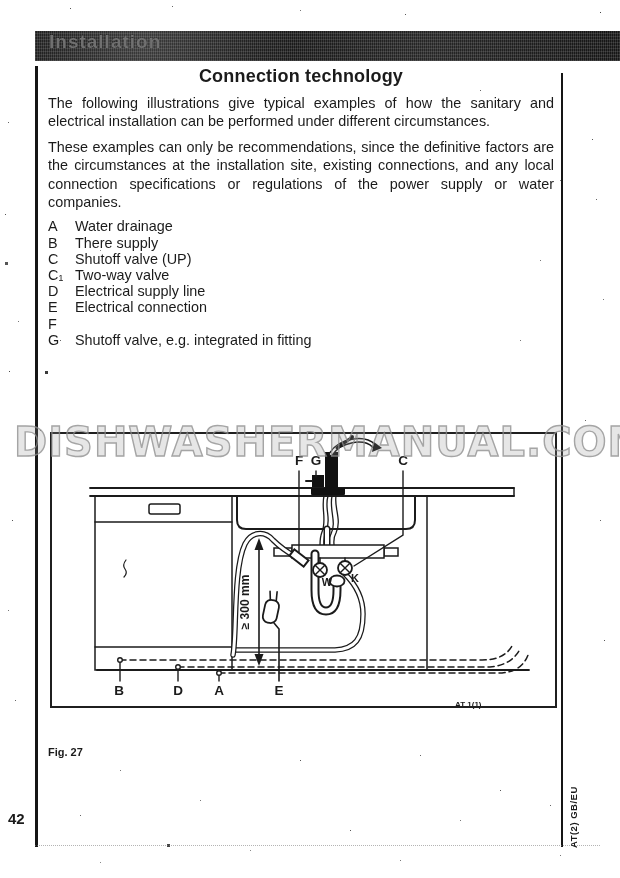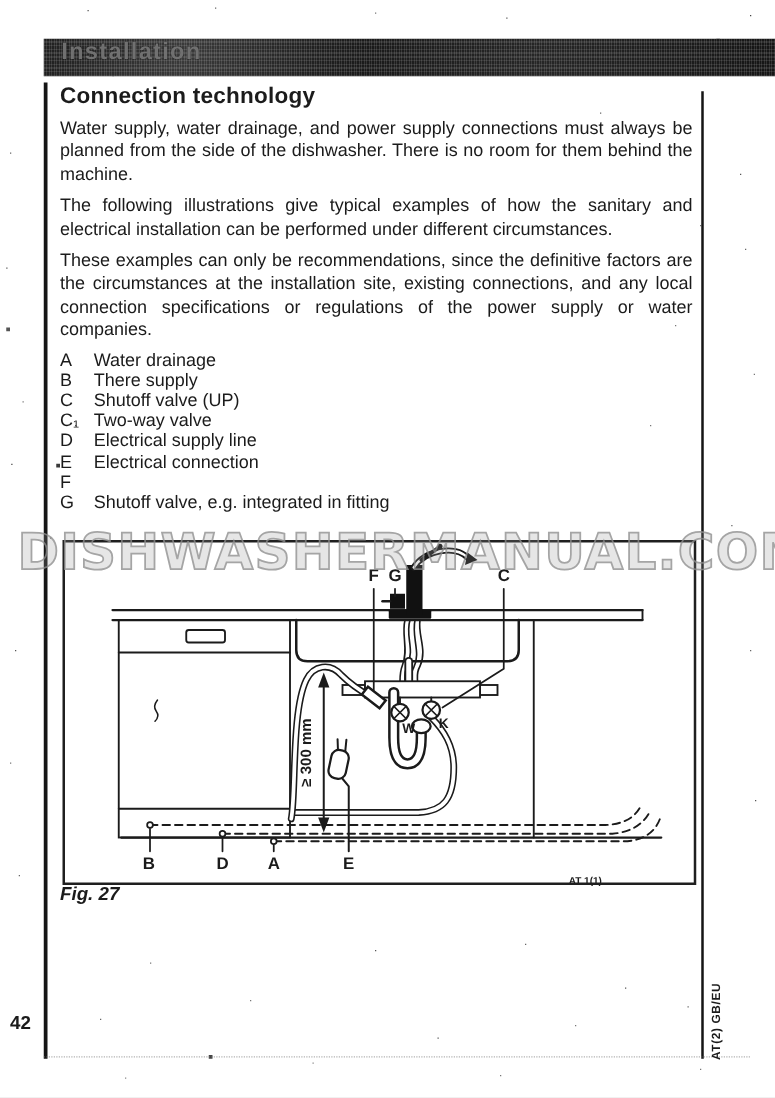--- a/index.html
+++ b/index.html
@@ -30,36 +30,36 @@
   .header-bar span{
     color:rgba(130,130,130,.85);font-weight:bold;font-size:19px;letter-spacing:1px;
     padding-left:14px;text-shadow:0 0 1px rgba(0,0,0,.9);
   }
 
   .border-left{position:absolute;left:35px;top:66px;width:3px;height:781px;background:#151515;}
   .border-right{position:absolute;left:561px;top:73px;width:2px;height:774px;background:#151515;}
   .border-bottom{position:absolute;left:35px;top:845px;width:565px;border-top:1px dotted #777;opacity:.55;}
 
   .content{position:absolute;left:48px;top:66px;width:506px;}
-  .content h1{font-size:18px;margin:0 0 7px 0;letter-spacing:.2px;}
+  .content h1{font-size:18px;margin:0 0 7px 0;letter-spacing:.2px;text-align:center;}
   .content p{font-size:14.4px;line-height:18.4px;margin:0 0 7px 0;text-align:justify;}
   .legend{margin-top:5px;}
   .legend-row{display:flex;font-size:14.4px;line-height:16.2px;}
   .legend-key{width:27px;flex:none;}
 
   .watermark{
     position:absolute;left:14px;top:419px;width:600px;white-space:nowrap;
     font-family:"DejaVu Sans",sans-serif;font-weight:bold;font-size:40px;letter-spacing:1px;
     color:rgba(150,150,150,.30);-webkit-text-stroke:1.4px #8f8f8f;opacity:.8;z-index:5;
   }
 
   .figure-box{position:absolute;left:50px;top:432px;width:503px;height:272px;border:2px solid #1f1f1f;z-index:2;}
   .figure-box svg{position:absolute;left:0;top:0;}
 
-  .fig-caption{position:absolute;left:48px;top:707px;font-size:15px;font-weight:bold;font-style:italic;}
+  .fig-caption{position:absolute;left:48px;top:746px;font-size:11px;font-weight:bold;}
   .fig-ref{position:absolute;left:455px;top:700px;width:80px;font-size:8px;font-weight:600;}
 
   .page-number{position:absolute;left:8px;top:810px;font-size:15px;font-weight:bold;}
   .side-label{
     position:absolute;left:568px;top:848px;transform-origin:0 0;transform:rotate(-90deg);
     font-size:9.5px;font-weight:bold;white-space:nowrap;letter-spacing:.5px;
   }
 
   svg text{font-family:"Liberation Sans",sans-serif;fill:#1b1b1b;}
   .lbl{font-size:13.5px;font-weight:600;text-anchor:middle;}
@@ -76,21 +76,20 @@
   <div class="header-bar">
     <span>Installation</span>
   </div>
 
   <div class="border-left"></div>
   <div class="border-right"></div>
   <div class="border-bottom"></div>
 
   <div class="content">
     <h1>Connection technology</h1>
-    <p>Water supply, water drainage, and power supply connections must always be planned from the side of the dishwasher. There is no room for them behind the machine.</p>
     <p>The following illustrations give typical examples of how the sanitary and electrical installation can be performed under different circumstances.</p>
     <p>These examples can only be recommendations, since the definitive factors are the circumstances at the installation site, existing connections, and any local connection specifications or regulations of the power supply or water companies.</p>
 
     <div class="legend">
       <div class="legend-row">
           <span class="legend-key">A</span>
           <span>Water drainage</span>
         </div>
       <div class="legend-row">
           <span class="legend-key">B</span>

